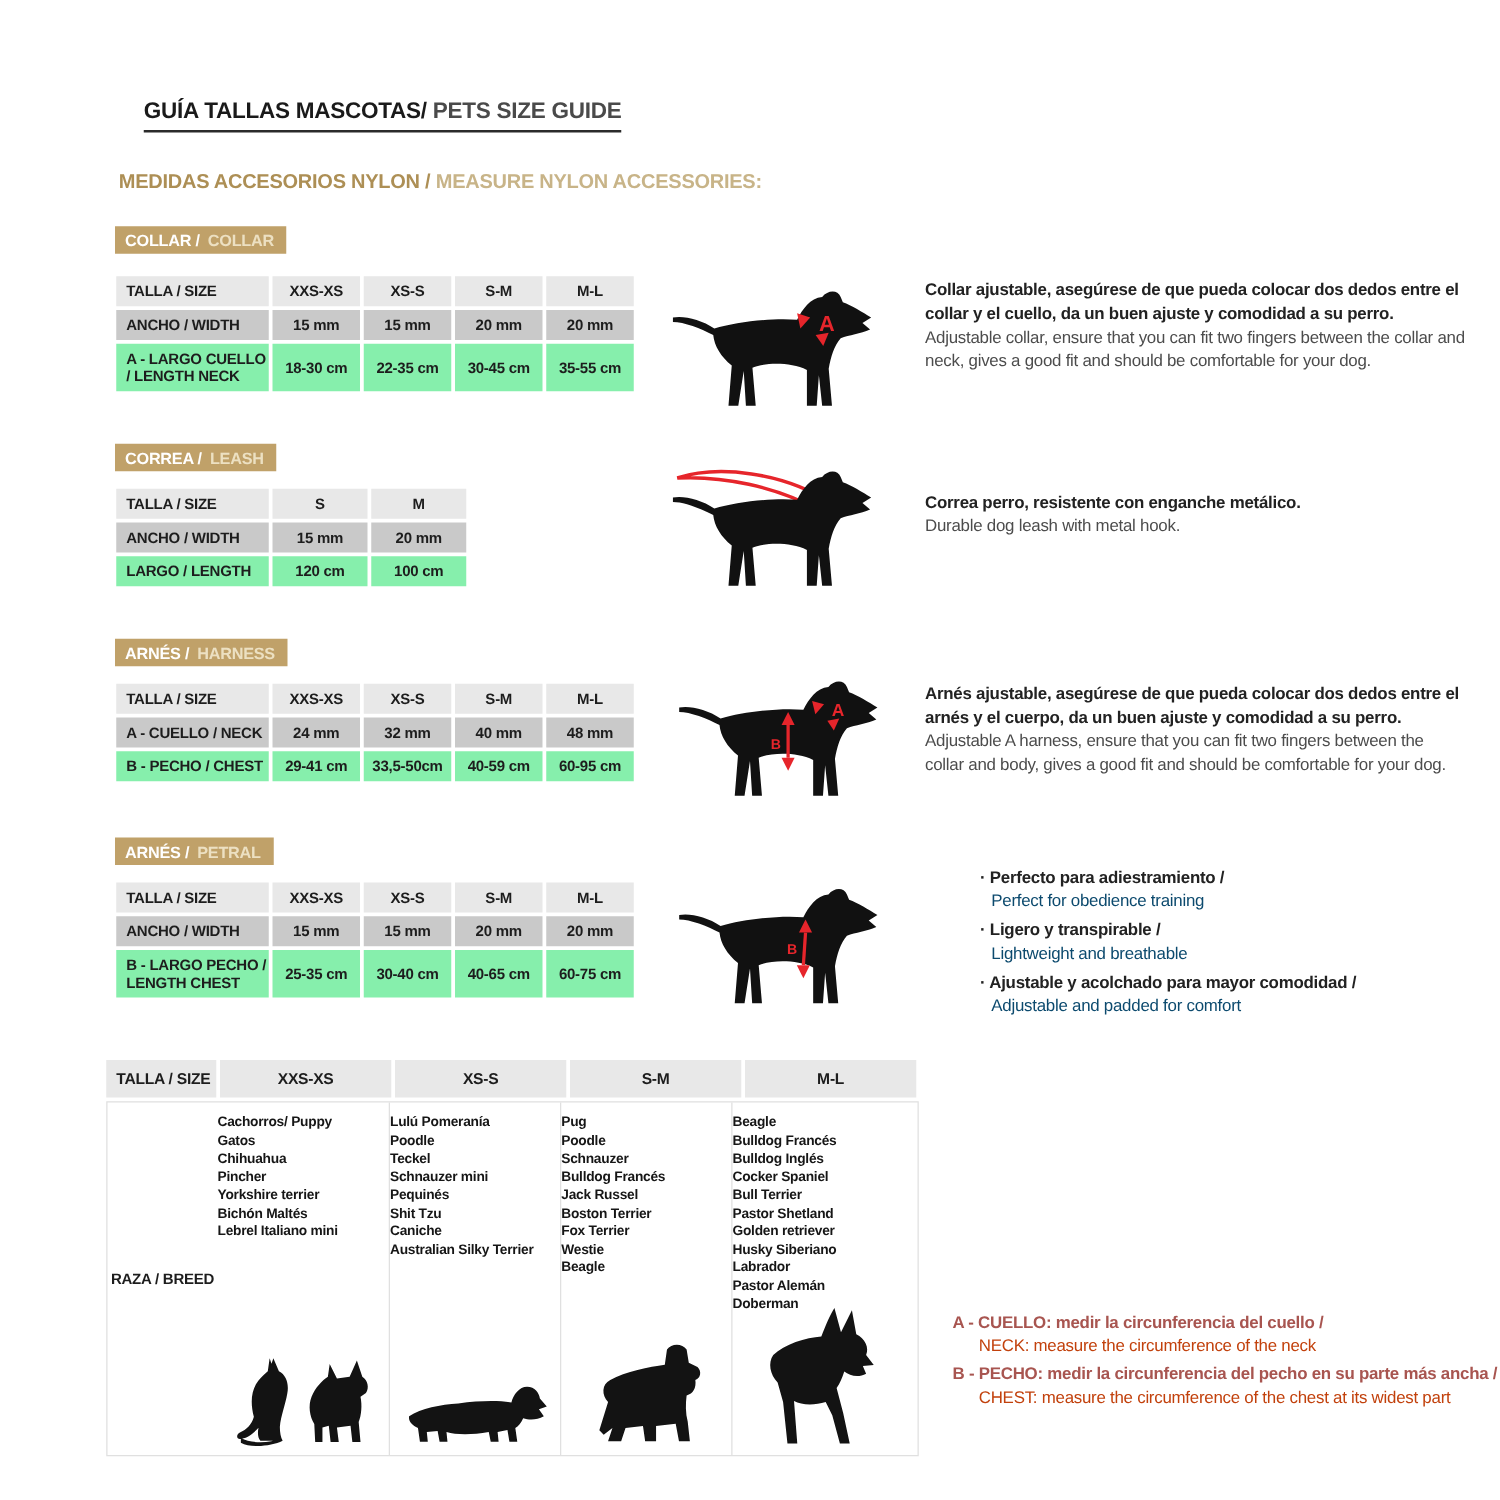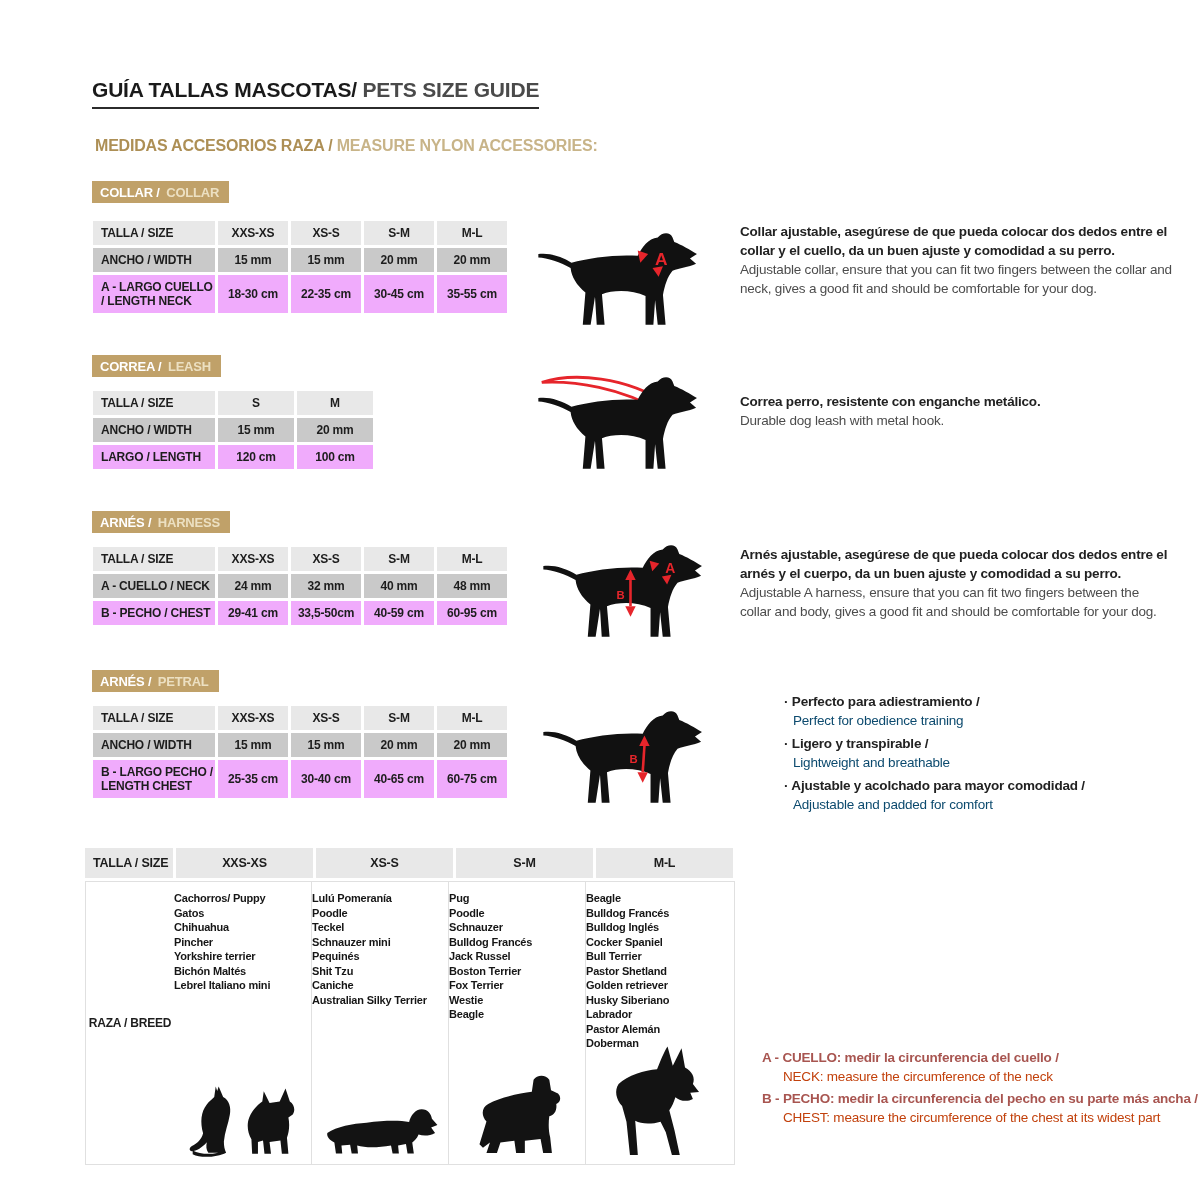--- a/index.html
+++ b/index.html
@@ -4,40 +4,40 @@
 <style>
   html,body{margin:0;padding:0;}
   body{
     width:1200px;height:1200px;position:relative;background:#ffffff;
     font-family:"Liberation Sans",sans-serif;color:#1d1d1d;overflow:hidden;
     letter-spacing:-0.2px;
   }
   .abs{position:absolute;}
 
   
-  .title{font-size:21px;font-weight:bold;border-bottom:2px solid #2b2b2b;padding-bottom:5px;display:inline-block;}
+  .title{font-size:18px;font-weight:bold;border-bottom:2px solid #2b2b2b;padding-bottom:5px;display:inline-block;margin-left:23px;}
   .title .t-es{color:#1a1a1a;}
   .title .t-en{color:#4a4a4a;}
   .subtitle{font-size:16px;font-weight:bold;}
   .subtitle .s-es{color:#ad8f55;}
   .subtitle .s-en{color:#c8b488;}
 
   
   .badge{display:inline-block;background:#c0a169;color:#fff;font-weight:bold;font-size:13px;padding:4px 10px 3px 8px;}
   .badge .b-en{color:#ece0c2;margin-left:3px;}
 
   
   table.size-table{border-collapse:separate;border-spacing:3px;}
   table.size-table td{font-size:12px;font-weight:bold;text-align:center;padding:5px 2px;color:#1d1d1d;}
   table.size-table td.lbl{text-align:left;padding-left:8px;width:112px;}
   table.size-table td.val{width:66px;}
   table.size-table td.valw{width:72px;}
   tr.r-head td{background:#e8e8e8;}
   tr.r-mid td{background:#c9c9c9;}
-  tr.r-plain td{background:#f0abfc;}
+  tr.r-plain td{background:#86efac;}
 
   
   .desc{width:432px;font-size:13.5px;line-height:19px;}
   .desc-es{font-weight:bold;color:#222;}
   .desc-en{color:#4c4c4c;}
 
   .bullets{width:440px;font-size:13.5px;line-height:19px;}
   .bullet{margin-bottom:4px;}
   .bullet-es{font-weight:bold;color:#222;}
   .bullet-es::before{content:"· ";}
@@ -71,21 +71,21 @@
 </head>
 <body>
 
 <div class="abs" style="left:92px;top:78px;">
   <div class="title">
     <span class="t-es">GUÍA TALLAS MASCOTAS/</span>
     <span class="t-en">PETS SIZE GUIDE</span>
   </div>
 </div>
 <div class="abs subtitle" style="left:95px;top:137px;">
-  <span class="s-es">MEDIDAS ACCESORIOS RAZA /</span>
+  <span class="s-es">MEDIDAS ACCESORIOS NYLON /</span>
   <span class="s-en">MEASURE NYLON ACCESSORIES:</span>
 </div>
 
 <div class="abs" style="left:92px;top:181px;">
   <div class="badge">
     <span class="b-es">COLLAR /</span>
     <span class="b-en">COLLAR</span>
   </div>
 </div>
 

